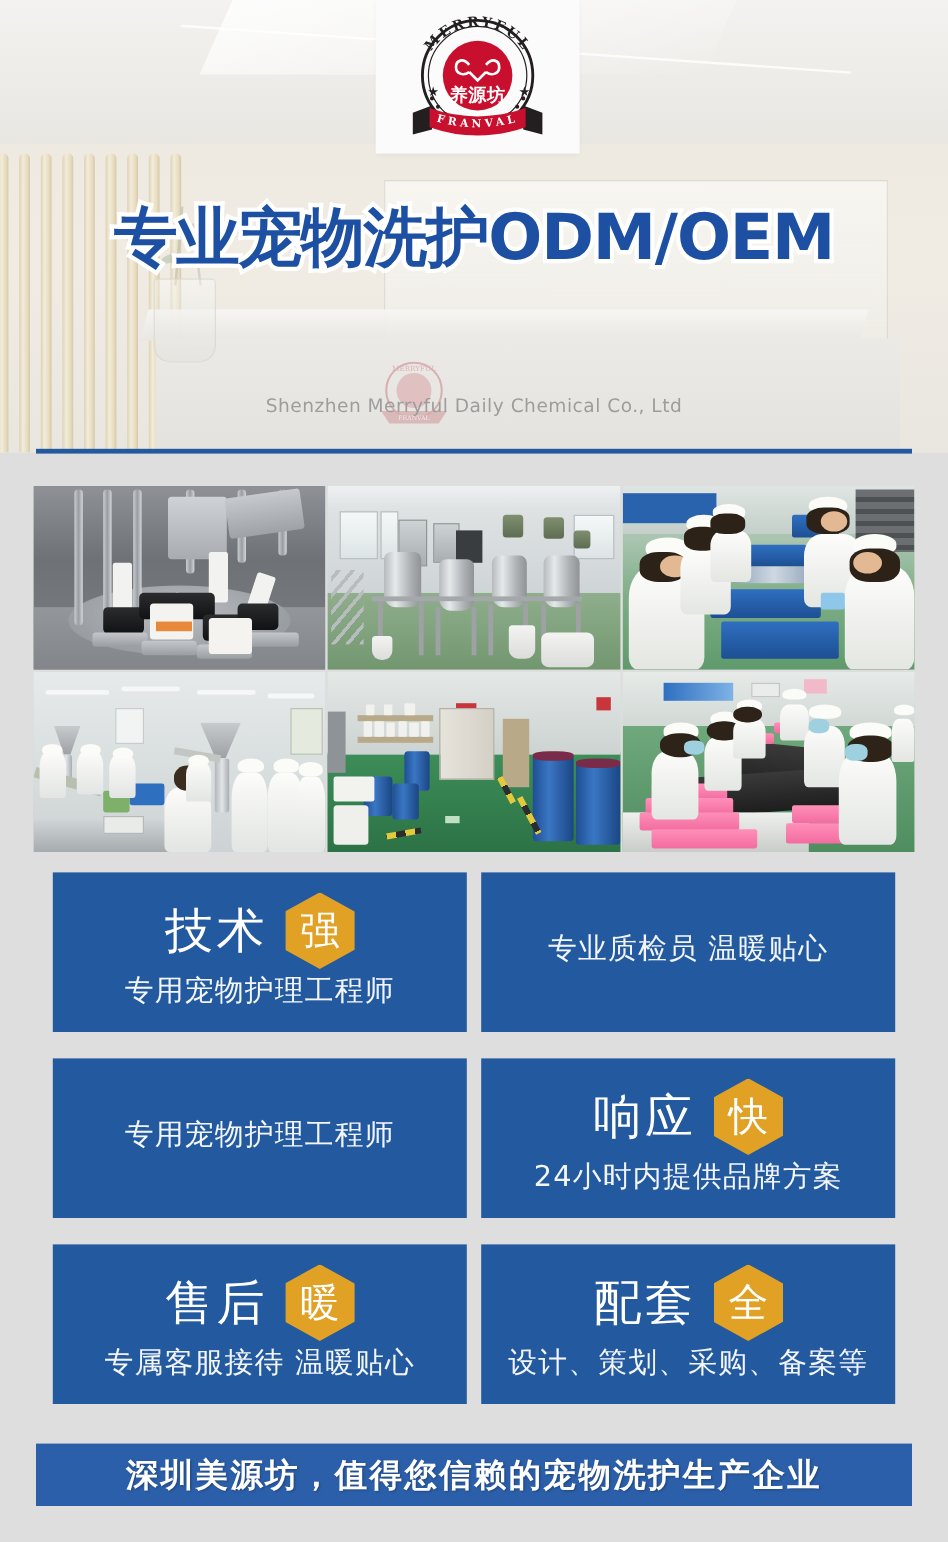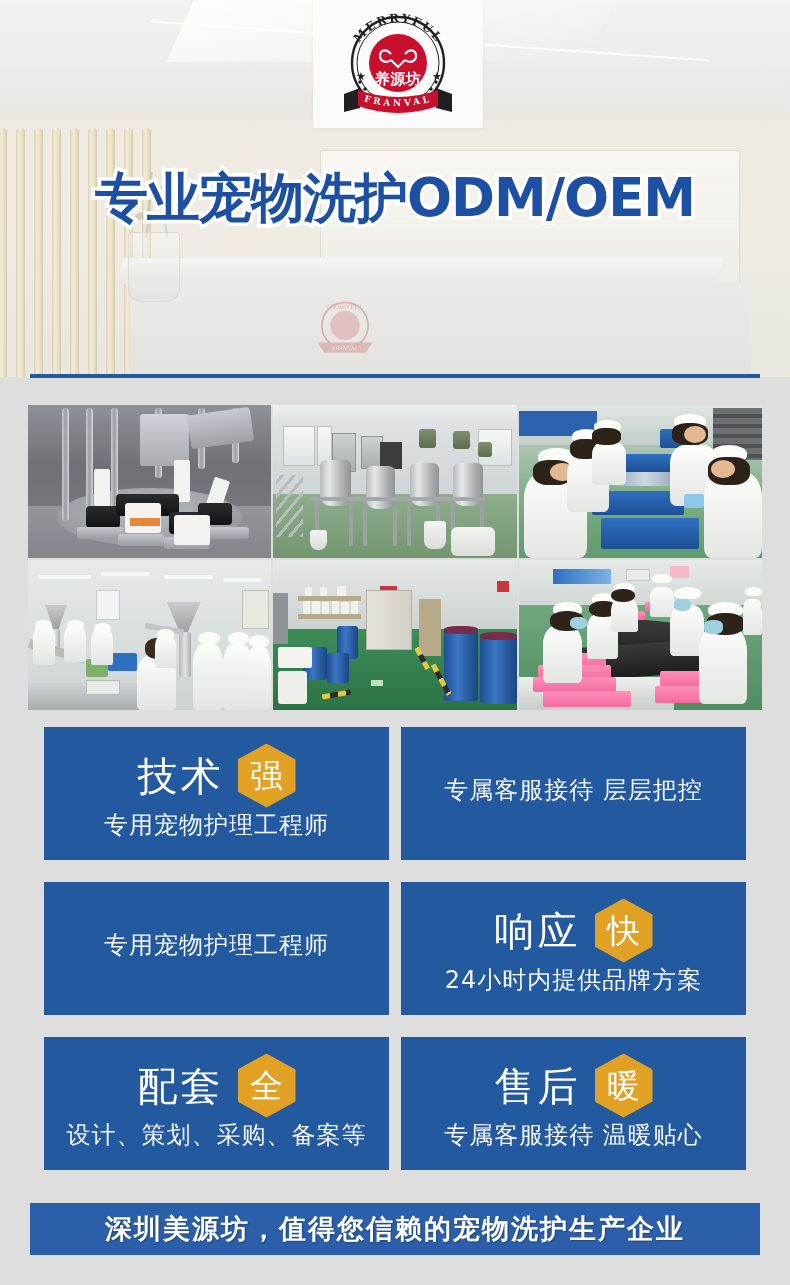--- a/index.html
+++ b/index.html
@@ -327,20 +327,21 @@
     </div>
 
     <svg class="wm-stamp" viewBox="0 0 100 70">
       <circle cx="50" cy="32" r="27" fill="none" stroke="#b4323f" stroke-width="2"></circle>
       <circle cx="50" cy="32" r="17" fill="#c03543" opacity="0.7"></circle>
       <text x="50" y="13" font-size="7" fill="#b4323f" text-anchor="middle" font-family="DejaVu Serif, serif">MERRYFUL</text>
       <path d="M18 52 L82 52 L74 64 L26 64 Z" fill="#b4323f" opacity="0.8"></path>
       <text x="50" y="61" font-size="6" fill="#ffffff" text-anchor="middle" font-family="DejaVu Serif, serif">FRANVAL</text>
     </svg>
 
+    <div class="wm-latin">Shenzhen Merryful Daily Chemical Co., Ltd</div>
 
     <div class="logo-card">
       <svg width="128" height="112" viewBox="0 0 128 112">
         <defs>
           <path id="arcTop" d="M 18 60 A 46 46 0 0 1 110 60"></path>
           <path id="arcBottom" d="M 30 84 A 36 36 0 0 0 98 84"></path>
           <path id="ribbonPath" d="M 26 92 Q 64 104 102 92"></path>
         </defs>
         <circle cx="64" cy="55" r="46" fill="none" stroke="#231f20" stroke-width="2.4"></circle>
         <circle cx="64" cy="55" r="41" fill="none" stroke="#231f20" stroke-width="1"></circle>
@@ -610,58 +611,58 @@
         <div class="card-title">技术</div>
         <div class="hexbadge">
           <div class="hexshape"></div>
           <span>强</span>
         </div>
       </div>
       <div class="card-sub">专用宠物护理工程师</div>
     </div>
 
     <div class="card">
-      <div class="card-sub">专属客服接待 层层把控</div>
+      <div class="card-sub">专业质检员 温暖贴心</div>
     </div>
 
     <div class="card">
       <div class="card-sub">专用宠物护理工程师</div>
     </div>
 
     <div class="card">
       <div class="card-top">
         <div class="card-title">响应</div>
         <div class="hexbadge">
           <div class="hexshape"></div>
           <span>快</span>
         </div>
       </div>
       <div class="card-sub">24小时内提供品牌方案</div>
     </div>
 
     <div class="card">
       <div class="card-top">
+        <div class="card-title">售后</div>
+        <div class="hexbadge">
+          <div class="hexshape"></div>
+          <span>暖</span>
+        </div>
+      </div>
+      <div class="card-sub">专属客服接待 温暖贴心</div>
+    </div>
+
+    <div class="card">
+      <div class="card-top">
         <div class="card-title">配套</div>
         <div class="hexbadge">
           <div class="hexshape"></div>
           <span>全</span>
         </div>
       </div>
       <div class="card-sub">设计、策划、采购、备案等</div>
     </div>
-
-    <div class="card">
-      <div class="card-top">
-        <div class="card-title">售后</div>
-        <div class="hexbadge">
-          <div class="hexshape"></div>
-          <span>暖</span>
-        </div>
-      </div>
-      <div class="card-sub">专属客服接待 温暖贴心</div>
-    </div>
   </div>
 
   <div class="footer">
     <div class="footer-text">深圳美源坊，值得您信赖的宠物洗护生产企业</div>
   </div>
 
 </div>
 
 </body></html>

